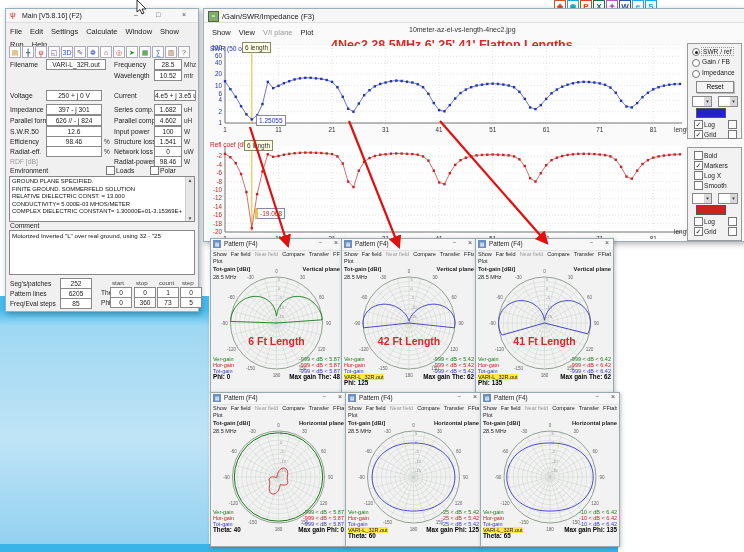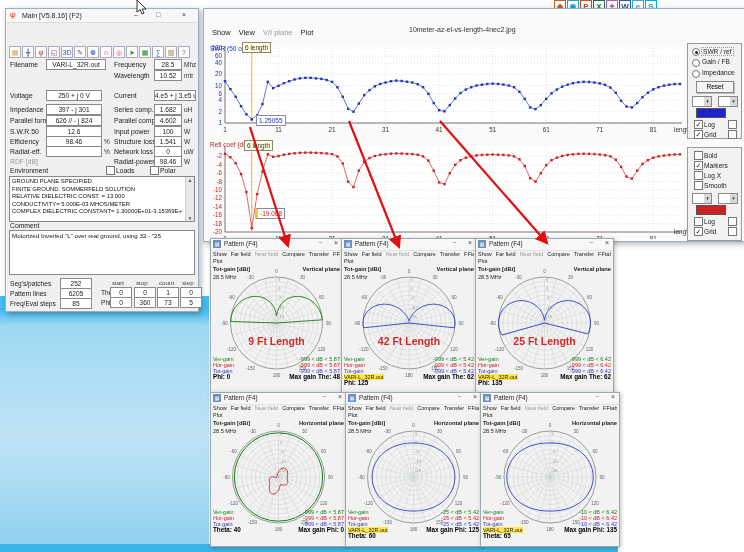--- a/index.html
+++ b/index.html
@@ -53,20 +53,21 @@
   </div>
 
   <div class="win" id="main-win" style="left:5px;top:8px;width:192px;height:302px">
     <div class="abs" style="left:0;top:0;right:0;height:13px;background:#f7f7f7;border-bottom:1px solid #ddd">
       <span class="abs" style="left:4px;top:2px;width:8px;height:8px;color:#cc2222;font-size:8px;line-height:8px">ψ</span>
       <span class="abs t7" style="left:16px;top:3px">Main [V5.8.16]  (F2)</span>
       <span class="abs" style="left:128px;top:2px;font-size:7px;color:#444">–</span>
       <span class="abs" style="left:150px;top:2px;font-size:7px;color:#444">□</span>
       <span class="abs" style="left:176px;top:2px;font-size:7px;color:#444">×</span>
     </div>
+    <div class="abs" id="mw-menu" style="left:4px;top:15px;width:184px;line-height:10px"><span class="menu-item">File</span><span class="menu-item">Edit</span><span class="menu-item">Settings</span><span class="menu-item">Calculate</span><span class="menu-item">Window</span><span class="menu-item">Show</span><span class="menu-item">Run</span><span class="menu-item">Help</span></div>
     <div class="abs" id="mw-toolbar" style="left:3px;top:37px;width:186px;height:14px;display:flex;gap:1px">
         <div style="width: 12px; height: 12px; background: rgb(253, 253, 253); border: 1px solid rgb(170, 170, 187); color: rgb(201, 151, 42); font-size: 7px; line-height: 11px; text-align: center; box-sizing: border-box; overflow: hidden;">▤</div>
         <div style="width: 12px; height: 12px; background: rgb(253, 253, 253); border: 1px solid rgb(170, 170, 187); color: rgb(90, 111, 154); font-size: 7px; line-height: 11px; text-align: center; box-sizing: border-box; overflow: hidden;">╋</div>
         <div style="width: 12px; height: 12px; background: rgb(253, 253, 253); border: 1px solid rgb(170, 170, 187); color: rgb(204, 34, 34); font-size: 7px; line-height: 11px; text-align: center; box-sizing: border-box; overflow: hidden;">ψ</div>
         <div style="width: 12px; height: 12px; background: rgb(253, 253, 253); border: 1px solid rgb(170, 170, 187); color: rgb(119, 68, 170); font-size: 7px; line-height: 11px; text-align: center; box-sizing: border-box; overflow: hidden;">◱</div>
         <div style="width: 12px; height: 12px; background: rgb(253, 253, 253); border: 1px solid rgb(170, 170, 187); color: rgb(34, 85, 204); font-size: 7px; line-height: 11px; text-align: center; box-sizing: border-box; overflow: hidden;">3D</div>
         <div style="width: 12px; height: 12px; background: rgb(253, 253, 253); border: 1px solid rgb(170, 170, 187); color: rgb(85, 85, 85); font-size: 7px; line-height: 11px; text-align: center; box-sizing: border-box; overflow: hidden;">✎</div>
         <div style="width: 12px; height: 12px; background: rgb(253, 253, 253); border: 1px solid rgb(170, 170, 187); color: rgb(51, 85, 204); font-size: 7px; line-height: 11px; text-align: center; box-sizing: border-box; overflow: hidden;">❁</div>
         <div style="width: 12px; height: 12px; background: rgb(253, 253, 253); border: 1px solid rgb(170, 170, 187); color: rgb(204, 51, 51); font-size: 7px; line-height: 11px; text-align: center; box-sizing: border-box; overflow: hidden;">⌂</div>
         <div style="width: 12px; height: 12px; background: rgb(253, 253, 253); border: 1px solid rgb(170, 170, 187); color: rgb(204, 51, 51); font-size: 7px; line-height: 11px; text-align: center; box-sizing: border-box; overflow: hidden;">◎</div>
@@ -168,22 +169,27 @@
         <div class="vbox" style="position: absolute; left: 174px; top: 278px; width: 20px;">0</div>
         <span style="position: absolute; left: 95px; top: 290px; font-size: 6.6px; color: rgb(34, 34, 34);">Phi</span>
         <div class="vbox" style="position: absolute; left: 104px; top: 288px; width: 20px;">0</div>
         <div class="vbox" style="position: absolute; left: 128px; top: 288px; width: 20px;">360</div>
         <div class="vbox" style="position: absolute; left: 151px; top: 288px; width: 20px;">73</div>
         <div class="vbox" style="position: absolute; left: 174px; top: 288px; width: 20px;">5</div>
       </div>
   </div>
 
   <div class="win" id="gain-win" style="left:203px;top:8px;width:540px;height:232px;background:#fafafa">
+    <div class="abs" style="left:0;top:0;right:0;height:13px;background:#f7f7f7;border-bottom:1px solid #e0e0e0">
+      <span class="abs" style="left:4px;top:2px;width:9px;height:9px;background:#7fae6a;border:1px solid #557;font-size:6px;line-height:9px;text-align:center;color:#fff">≈</span>
+      <span class="abs t7" style="left:18px;top:3px;font-size:7.5px">/Gain/SWR/Impedance (F3)</span>
+    </div>
     <div class="abs" id="gw-menu" style="left:8px;top:15px;height:11px;line-height:11px"><span class="menu-item" style="color: rgb(34, 34, 34);">Show</span><span class="menu-item" style="color: rgb(34, 34, 34); text-align: right;">View</span><span class="menu-item" style="color: rgb(153, 153, 153);">V/I plane</span><span class="menu-item" style="color: rgb(34, 34, 34);">Plot</span></div>
     <span class="abs" style="left:205px;top:17px;font-size:7px;color:#333">10meter-az-el-vs-length-4nec2.jpg</span>
+    <div class="abs" style="left:127px;top:29px;font-size:12.5px;font-weight:bold;color:#d42a2a">4Nec2 28.5MHz 6' 25' 41' Flattop Lengths</div>
 
     <svg id="swr-chart" class="abs" style="left:4px;top:34px" width="478" height="96">
         <rect x="16" y="3" width="459" height="77" fill="#ffffff"></rect>
         <line x1="17" y1="5" x2="17" y2="80" stroke="#c8c8c8" stroke-width="0.5" stroke-dasharray="1,2"></line>
         <line x1="70.52941176470588" y1="5" x2="70.52941176470588" y2="80" stroke="#c8c8c8" stroke-width="0.5" stroke-dasharray="1,2"></line>
         <line x1="124.05882352941177" y1="5" x2="124.05882352941177" y2="80" stroke="#c8c8c8" stroke-width="0.5" stroke-dasharray="1,2"></line>
         <line x1="177.58823529411765" y1="5" x2="177.58823529411765" y2="80" stroke="#c8c8c8" stroke-width="0.5" stroke-dasharray="1,2"></line>
         <line x1="231.11764705882354" y1="5" x2="231.11764705882354" y2="80" stroke="#c8c8c8" stroke-width="0.5" stroke-dasharray="1,2"></line>
         <line x1="284.6470588235294" y1="5" x2="284.6470588235294" y2="80" stroke="#c8c8c8" stroke-width="0.5" stroke-dasharray="1,2"></line>
         <line x1="338.1764705882353" y1="5" x2="338.1764705882353" y2="80" stroke="#c8c8c8" stroke-width="0.5" stroke-dasharray="1,2"></line>
@@ -558,21 +564,21 @@
           <text x="13.5" y="59.50000000000001" text-anchor="middle" font-size="4.6" fill="#666" font-family="Liberation Sans, sans-serif">-90</text>
           <text x="20.466679003209194" y="33.49999999999999" text-anchor="middle" font-size="4.6" fill="#666" font-family="Liberation Sans, sans-serif">-60</text>
           <text x="39.49999999999998" y="14.466679003209208" text-anchor="middle" font-size="4.6" fill="#666" font-family="Liberation Sans, sans-serif">-30</text>
           <text x="67" y="16" font-size="4.2" fill="#999" font-family="Liberation Sans, sans-serif">5</text>
           <text x="67" y="25.199999999999996" font-size="4.2" fill="#999" font-family="Liberation Sans, sans-serif">0</text>
           <text x="67" y="34.400000000000006" font-size="4.2" fill="#999" font-family="Liberation Sans, sans-serif">-5</text>
           <text x="67" y="43.60000000000001" font-size="4.2" fill="#999" font-family="Liberation Sans, sans-serif">-10</text>
           <text x="67" y="52.800000000000004" font-size="4.2" fill="#999" font-family="Liberation Sans, sans-serif">-15</text>
           <path d="M19.5,56.4L19.8,54.0L20.2,51.6L20.9,49.3L21.7,47.1L22.8,44.9L24.0,42.9L25.4,41.0L26.9,39.2L28.6,37.5L30.4,36.1L32.4,34.8L34.4,33.7L36.5,32.8L38.7,32.1L40.9,31.7L43.2,31.4L45.4,31.4L47.7,31.6L49.9,32.0L52.1,32.7L54.1,33.6L56.1,34.8L58.0,36.2L59.7,37.8L61.3,39.7L62.7,41.9L63.8,44.4L64.8,47.3L65.4,51.2L65.8,49.7L66.5,46.3L67.5,43.5L68.8,41.2L70.2,39.1L71.8,37.3L73.6,35.7L75.5,34.4L77.5,33.3L79.6,32.5L81.8,31.9L84.1,31.5L86.3,31.4L88.6,31.5L90.8,31.8L93.0,32.3L95.2,33.1L97.3,34.0L99.3,35.2L101.2,36.5L103.0,38.1L104.6,39.8L106.1,41.6L107.4,43.6L108.6,45.6L109.6,47.8L110.4,50.1L110.9,52.4L111.3,54.8L65.5,58Z" fill="none" stroke="#1a7a1a" stroke-width="0.9"></path>
         </svg>
-        <div class="annot" style="top: 96px;">9 Ft Length</div>
+        <div class="annot" style="top: 96px;">6 Ft Length</div>
         <div class="ftr" style="left: 2px; top: 117px; text-align: left;">
           <div style="color: rgb(26, 122, 26);">Ver-gain</div>
           <div style="color: rgb(204, 34, 34);">Hor-gain</div>
           <div style="color: rgb(56, 56, 200);">Tot-gain</div>
           <div style="color: rgb(0, 0, 0); font-size: 6.3px; font-weight: bold;">Phi: 0</div>
         </div>
         <div class="ftr" style="right: 2px; top: 117px; text-align: right;">
           <div style="color: rgb(26, 122, 26);">-999 &lt; dB &lt; 5.87</div>
           <div style="color: rgb(204, 34, 34);">-999 &lt; dB &lt; 5.87</div>
           <div style="color: rgb(56, 56, 200);">-999 &lt; dB &lt; 5.87</div>
@@ -713,21 +719,21 @@
           <text x="16.5" y="59.50000000000001" text-anchor="middle" font-size="4.6" fill="#666" font-family="Liberation Sans, sans-serif">-90</text>
           <text x="23.466679003209194" y="33.49999999999999" text-anchor="middle" font-size="4.6" fill="#666" font-family="Liberation Sans, sans-serif">-60</text>
           <text x="42.49999999999998" y="14.466679003209208" text-anchor="middle" font-size="4.6" fill="#666" font-family="Liberation Sans, sans-serif">-30</text>
           <text x="70" y="16" font-size="4.2" fill="#999" font-family="Liberation Sans, sans-serif">5</text>
           <text x="70" y="25.199999999999996" font-size="4.2" fill="#999" font-family="Liberation Sans, sans-serif">0</text>
           <text x="70" y="34.400000000000006" font-size="4.2" fill="#999" font-family="Liberation Sans, sans-serif">-5</text>
           <text x="70" y="43.60000000000001" font-size="4.2" fill="#999" font-family="Liberation Sans, sans-serif">-10</text>
           <text x="70" y="52.800000000000004" font-size="4.2" fill="#999" font-family="Liberation Sans, sans-serif">-15</text>
           <path d="M26.1,70.1L24.9,68.1L23.9,65.9L23.2,63.6L22.7,61.2L22.5,58.8L22.6,56.4L22.9,54.0L23.4,51.7L24.3,49.4L25.3,47.2L26.6,45.2L28.1,43.3L29.8,41.6L31.7,40.0L33.7,38.7L35.9,37.6L38.2,36.8L40.5,36.1L42.9,35.7L45.3,35.6L47.7,35.7L50.1,36.1L52.4,36.7L54.7,37.5L56.8,38.6L58.8,39.8L60.7,41.2L62.3,42.8L63.8,44.5L65.1,46.2L66.2,48.1L67.1,50.0L67.7,51.9L68.2,53.7L68.5,55.3L68.6,54.8L68.9,53.1L69.4,51.2L70.2,49.4L71.1,47.5L72.3,45.6L73.6,43.9L75.2,42.2L76.9,40.7L78.8,39.4L80.9,38.2L83.0,37.2L85.3,36.5L87.7,36.0L90.1,35.7L92.5,35.6L94.9,35.8L97.3,36.3L99.6,37.0L101.8,38.0L104.0,39.1L106.0,40.5L107.8,42.1L109.4,43.9L110.9,45.9L112.1,47.9L113.1,50.1L113.8,52.4L114.3,54.8L114.5,57.2L114.4,59.6L114.1,62.0L113.6,64.3L112.7,66.6L111.7,68.8L68.5,58Z" fill="none" stroke="#3838c8" stroke-width="0.9"></path>
         </svg>
-        <div class="annot" style="top: 96px;">25 Ft Length</div>
+        <div class="annot" style="top: 96px;">41 Ft Length</div>
         <div class="ftr" style="left: 2px; top: 117px; text-align: left;"><div style="color: rgb(26, 122, 26);">Ver-gain</div><div style="color: rgb(204, 34, 34);">Hor-gain</div><div style="color: rgb(56, 56, 200);">Tot-gain</div><div style="background: rgb(255, 233, 74); color: rgb(34, 34, 34); display: inline-block;">VARI-L_32R.out</div><div style="color: rgb(0, 0, 0); font-size: 6.3px; font-weight: bold;">Phi: 135</div></div>
         <div class="ftr" style="right: 2px; top: 117px; text-align: right;">
           <div style="color: rgb(26, 122, 26);">-999 &lt; dB &lt; 6.42</div>
           <div style="color: rgb(204, 34, 34);">-999 &lt; dB &lt; 6.42</div>
           <div style="color: rgb(56, 56, 200);">-999 &lt; dB &lt; 6.42</div>
           <div style="color: rgb(0, 0, 0); font-size: 6.3px; font-weight: bold;">Max gain The: 62</div>
         </div>
       </div>
       <div class="pwin" style="left: 210px; top: 392px; width: 135px; height: 153px;">
         <div style="position: absolute; left: 0px; top: 0px; right: 0px; height: 11px; background: rgb(247, 247, 247); border-bottom: 1px solid rgb(226, 226, 226);">

